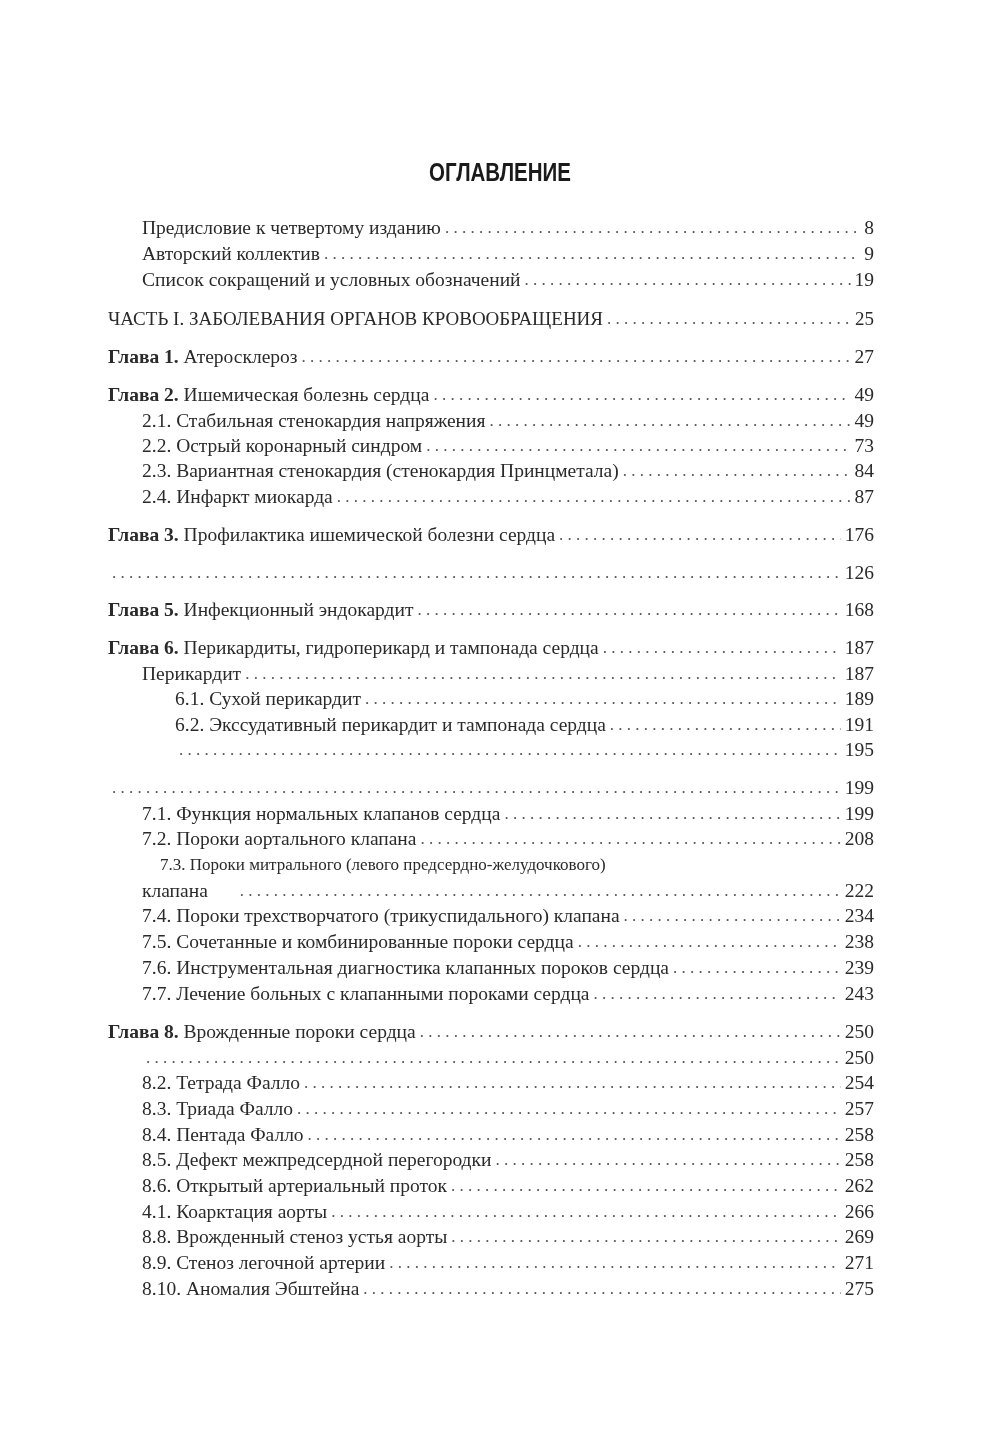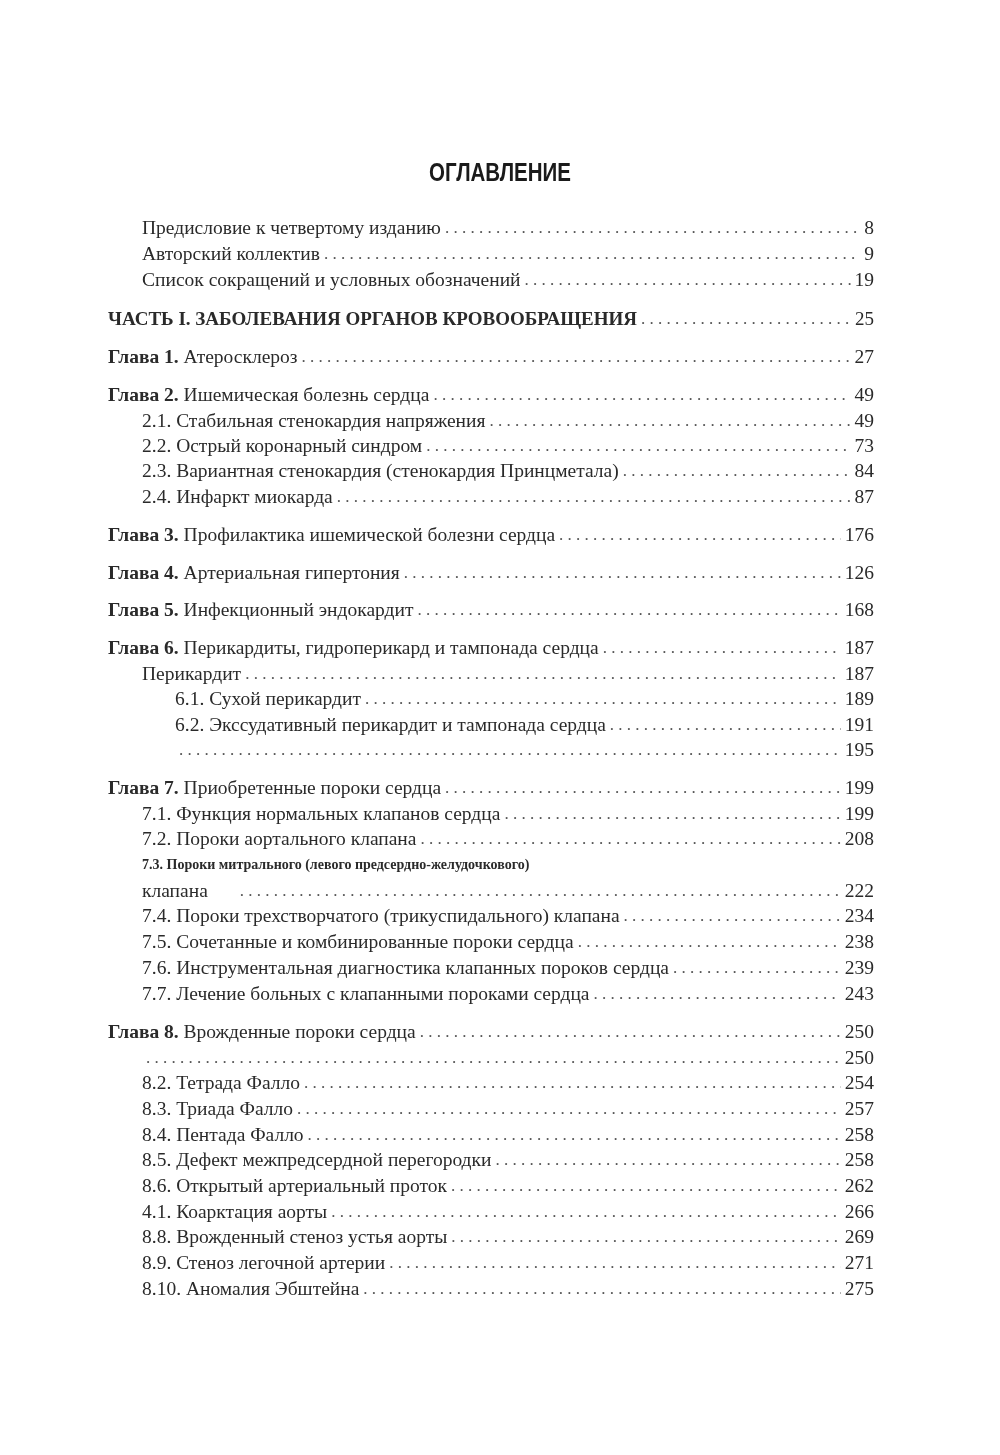--- a/index.html
+++ b/index.html
@@ -11,23 +11,23 @@
     .row { position: absolute; left: 108px; width: 766px; height: 26px;
       display: flex; align-items: flex-start; font-size: 19.5px; line-height: 26px; white-space: nowrap; }
     .row .text { flex: 0 0 auto; }
     .row .leader { flex: 1 1 auto; overflow: hidden; margin: 0 4px; color: #555; letter-spacing: 3.2px; font-size: 17px; }
     .row .leader::before { content: ". . . . . . . . . . . . . . . . . . . . . . . . . . . . . . . . . . . . . . . . . . . . . . . . . . . . . . . . . . . . . . . . . . . . . . . . . . . . . . . . . . . . . . . . . . . . . . . . . . . . . . . . . . . . . . . . . . . . . . . . . . . . . . ."; letter-spacing: 0; }
     .row .page { flex: 0 0 auto; text-align: right; }
     .lvl0 { left: 108px; width: 766px; }
     .lvl1 { left: 142px; width: 732px; }
     .lvl2 { left: 175px; width: 699px; }
     .part { font-weight: bold; font-size: 19px; letter-spacing: 0; }
-    .part .text { font-weight: bold; }
+    .part .text { font-weight: normal; }
     .chap-label { font-weight: bold; }
-    .wrapline { position: absolute; left: 142px; font-size: 14px; line-height: 26px; white-space: nowrap; font-weight: bold; }
+    .wrapline { position: absolute; left: 160px; font-size: 17px; line-height: 26px; white-space: nowrap; }
   </style>
 </head>
 <body>
 
 <div class="title">ОГЛАВЛЕНИЕ</div>
 
 <div class="row lvl1" style="top:215px">
   <span class="text">Предисловие к четвертому изданию</span>
   <span class="leader"></span>
   <span class="page">8</span>
@@ -81,21 +81,20 @@
   <span class="page">87</span>
 </div>
 
 <div class="row lvl0" style="top:522px">
   <span class="text"><span class="chap-label">Глава 3.</span> <span>Профилактика ишемической болезни сердца</span></span>
   <span class="leader"></span>
   <span class="page">176</span>
 </div>
 
 <div class="row lvl0" style="top:560px">
-  <span class="text"><span class="chap-label">Глава 4.</span> <span>Артериальная гипертония</span></span>
   <span class="leader"></span>
   <span class="page">126</span>
 </div>
 
 <div class="row lvl0" style="top:597px">
   <span class="text"><span class="chap-label">Глава 5.</span> <span>Инфекционный эндокардит</span></span>
   <span class="leader"></span>
   <span class="page">168</span>
 </div>
 
@@ -118,21 +117,20 @@
   <span class="text">6.2. Экссудативный перикардит и тампонада сердца</span>
   <span class="leader"></span>
   <span class="page">191</span>
 </div>
 <div class="row lvl2" style="top:737px">
   <span class="leader"></span>
   <span class="page">195</span>
 </div>
 
 <div class="row lvl0" style="top:775px">
-  <span class="text"><span class="chap-label">Глава 7.</span> <span>Приобретенные пороки сердца</span></span>
   <span class="leader"></span>
   <span class="page">199</span>
 </div>
 <div class="row lvl1" style="top:801px">
   <span class="text">7.1. Функция нормальных клапанов сердца</span>
   <span class="leader"></span>
   <span class="page">199</span>
 </div>
 <div class="row lvl1" style="top:826px">
   <span class="text">7.2. Пороки аортального клапана</span>

